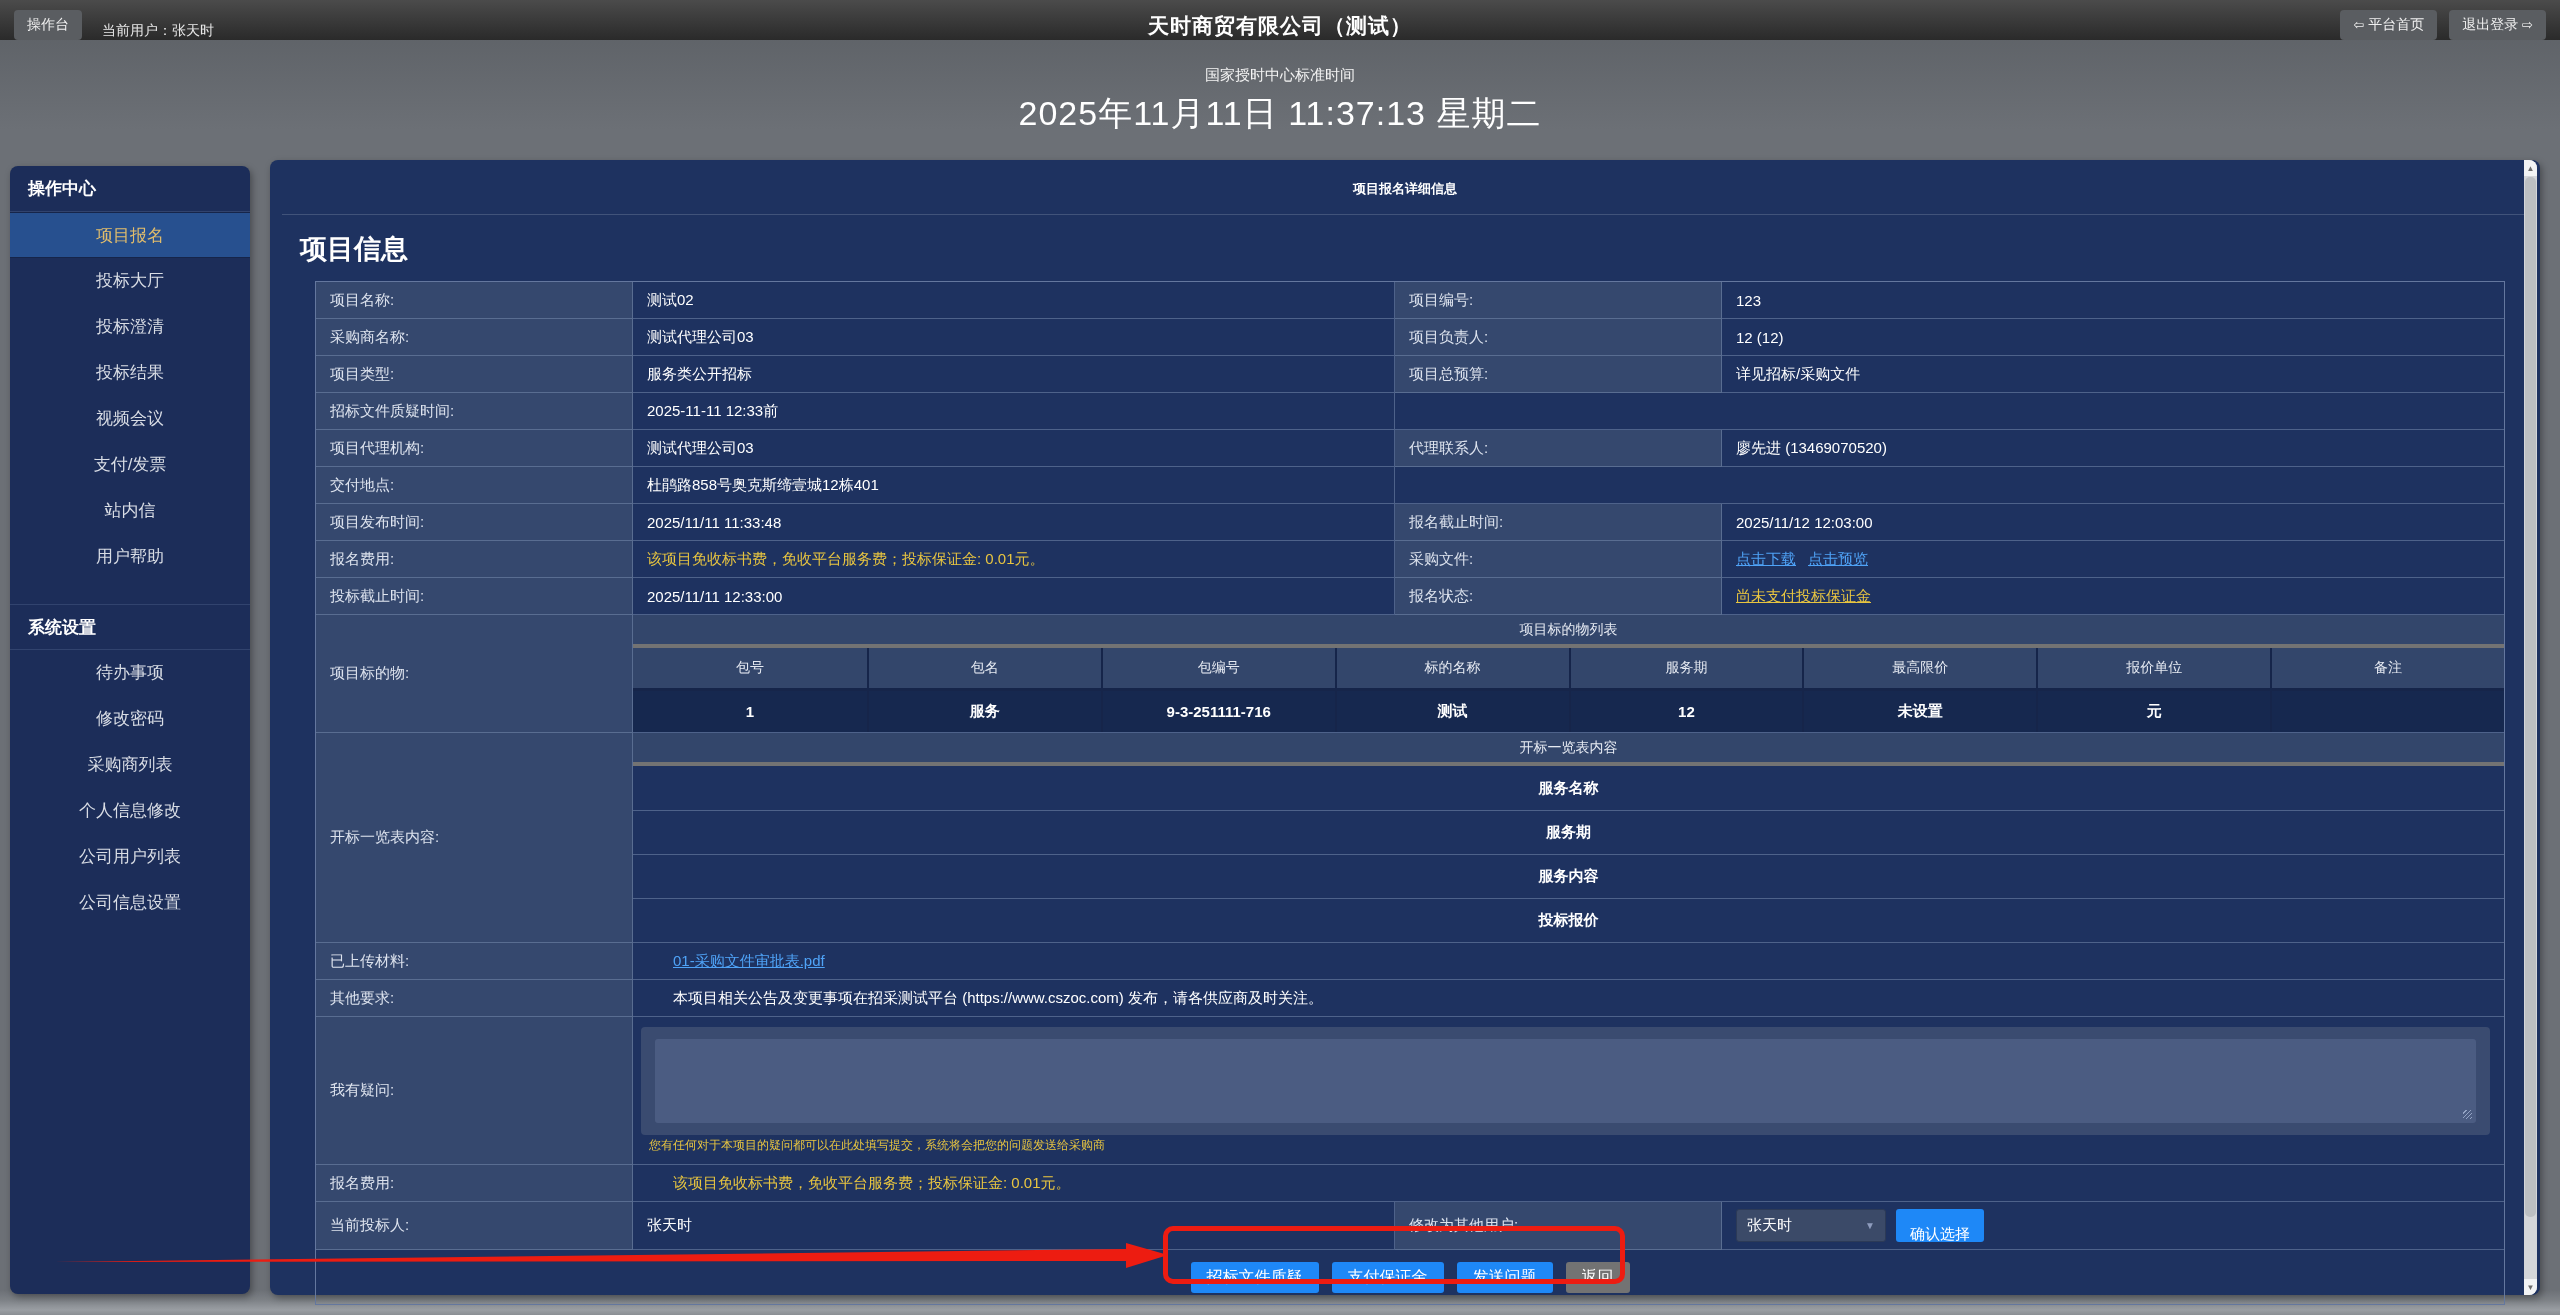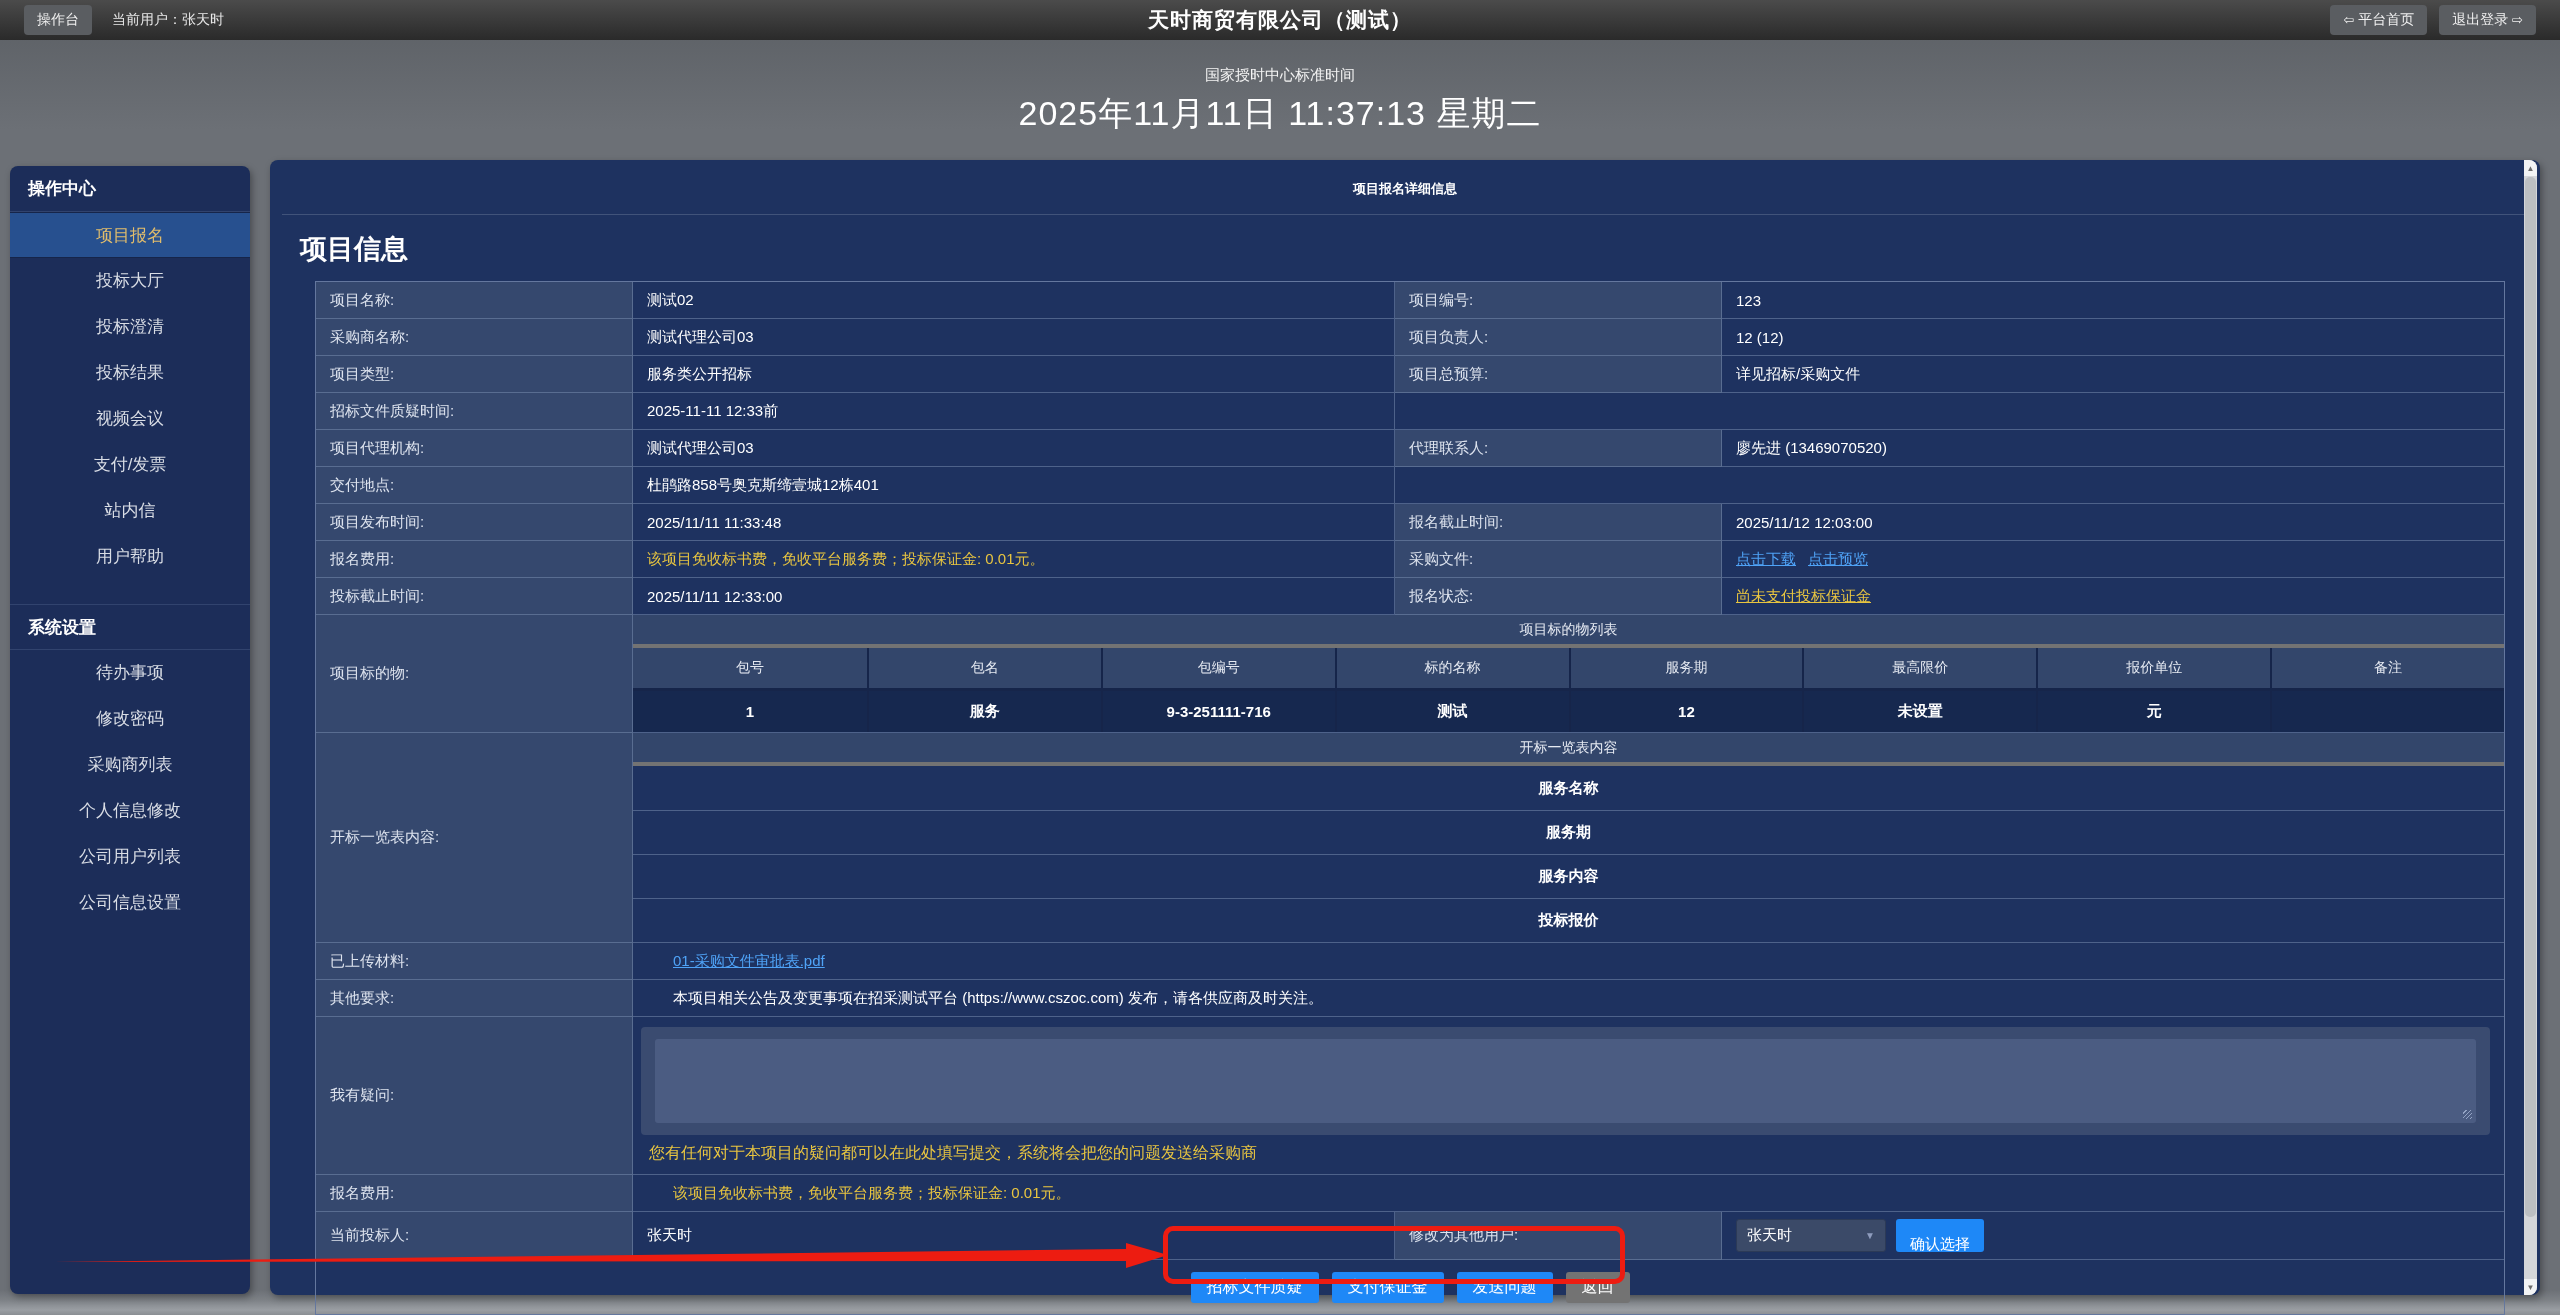--- a/index.html
+++ b/index.html
@@ -5,21 +5,21 @@
   * { box-sizing: border-box; margin: 0; padding: 0; }
   html,body { width:2560px; height:1315px; overflow:hidden; }
   body {
     position:relative;
     font-family:"Liberation Sans","DejaVu Sans",sans-serif;
     background:linear-gradient(180deg,#5a5e63 0px,#6c7076 130px,#6c7076 1290px,#7d8186 1300px,#9a9ea3 1310px,#8a8e93 1315px);
   }
   
   .topbar{position:absolute;left:0;top:0;width:2560px;height:40px;
     background:linear-gradient(180deg,#4b4b4b,#2a2a2a);
-    display:flex;align-items:center;padding:0 24px;z-index:10;}
+    display:flex;align-items:flex-end;padding:0 14px;z-index:10;}
   .tb-btn{background:#5a5d61;color:#f0f0f0;border:none;border-radius:4px;
     padding:6px 13px;font-size:14px;font-family:inherit;cursor:pointer;}
   .tb-user{color:#e8e8e8;font-size:14px;margin-left:20px;}
   .tb-title{position:absolute;left:0;right:0;text-align:center;color:#fff;
     font-size:21px;font-weight:bold;letter-spacing:1px;pointer-events:none;}
   .tb-right{margin-left:auto;display:flex;gap:12px;}
   .tb-btn .arr{font-size:13px;}
   
   .banner{position:absolute;top:40px;left:0;width:2560px;text-align:center;color:#fff;}
   .banner .b-label{margin-top:26px;font-size:15px;color:#f4f4f4;}
@@ -67,21 +67,21 @@
   .bid-rows div{height:44px;display:flex;align-items:center;justify-content:center;
     font-size:15px;font-weight:bold;color:#fff;border-top:1px solid rgba(125,145,180,.5);}
   .bid-rows div:first-child{border-top:none;}
   
   .q-cell{grid-column:2 / span 3;border-bottom:1px solid rgba(125,145,180,.5);padding:10px 14px 8px 8px;}
   .q-outer{position:relative;background:#3a4b70;border-radius:4px;padding:12px 14px;}
   .q-text{display:block;width:100%;height:84px;background:#4b5c82;border:none;border-radius:3px;
     resize:none;outline:none;color:#fff;font-family:inherit;font-size:15px;padding:8px;}
   .q-handle{position:absolute;right:18px;bottom:16px;width:9px;height:9px;
     background:repeating-linear-gradient(135deg,transparent 0 2px,#93a3c4 2px 3px);}
-  .q-hint{margin:8px 0 2px 8px;font-size:16px;color:#e8c540;}
+  .q-hint{margin:2px 0 2px 8px;font-size:12px;color:#e8c540;}
   
   .select-box{width:150px;height:33px;background:#3b4a68;border:1px solid #2c3a57;border-radius:3px;
     display:flex;align-items:center;justify-content:space-between;padding:0 10px;color:#fff;
     font-size:15px;cursor:pointer;}
   .select-box .sel-arr{font-size:10px;color:#8e9cbd;}
   .btn-blue{height:33px;padding:16px 14px;margin-left:10px;background:#1e88f7;border:none;border-radius:3px;
     color:#fff;font-size:15px;font-family:inherit;cursor:pointer;}
   
   .actions-row{grid-column:1 / span 4;height:54px;display:flex;align-items:center;justify-content:center;
     gap:13px;}

